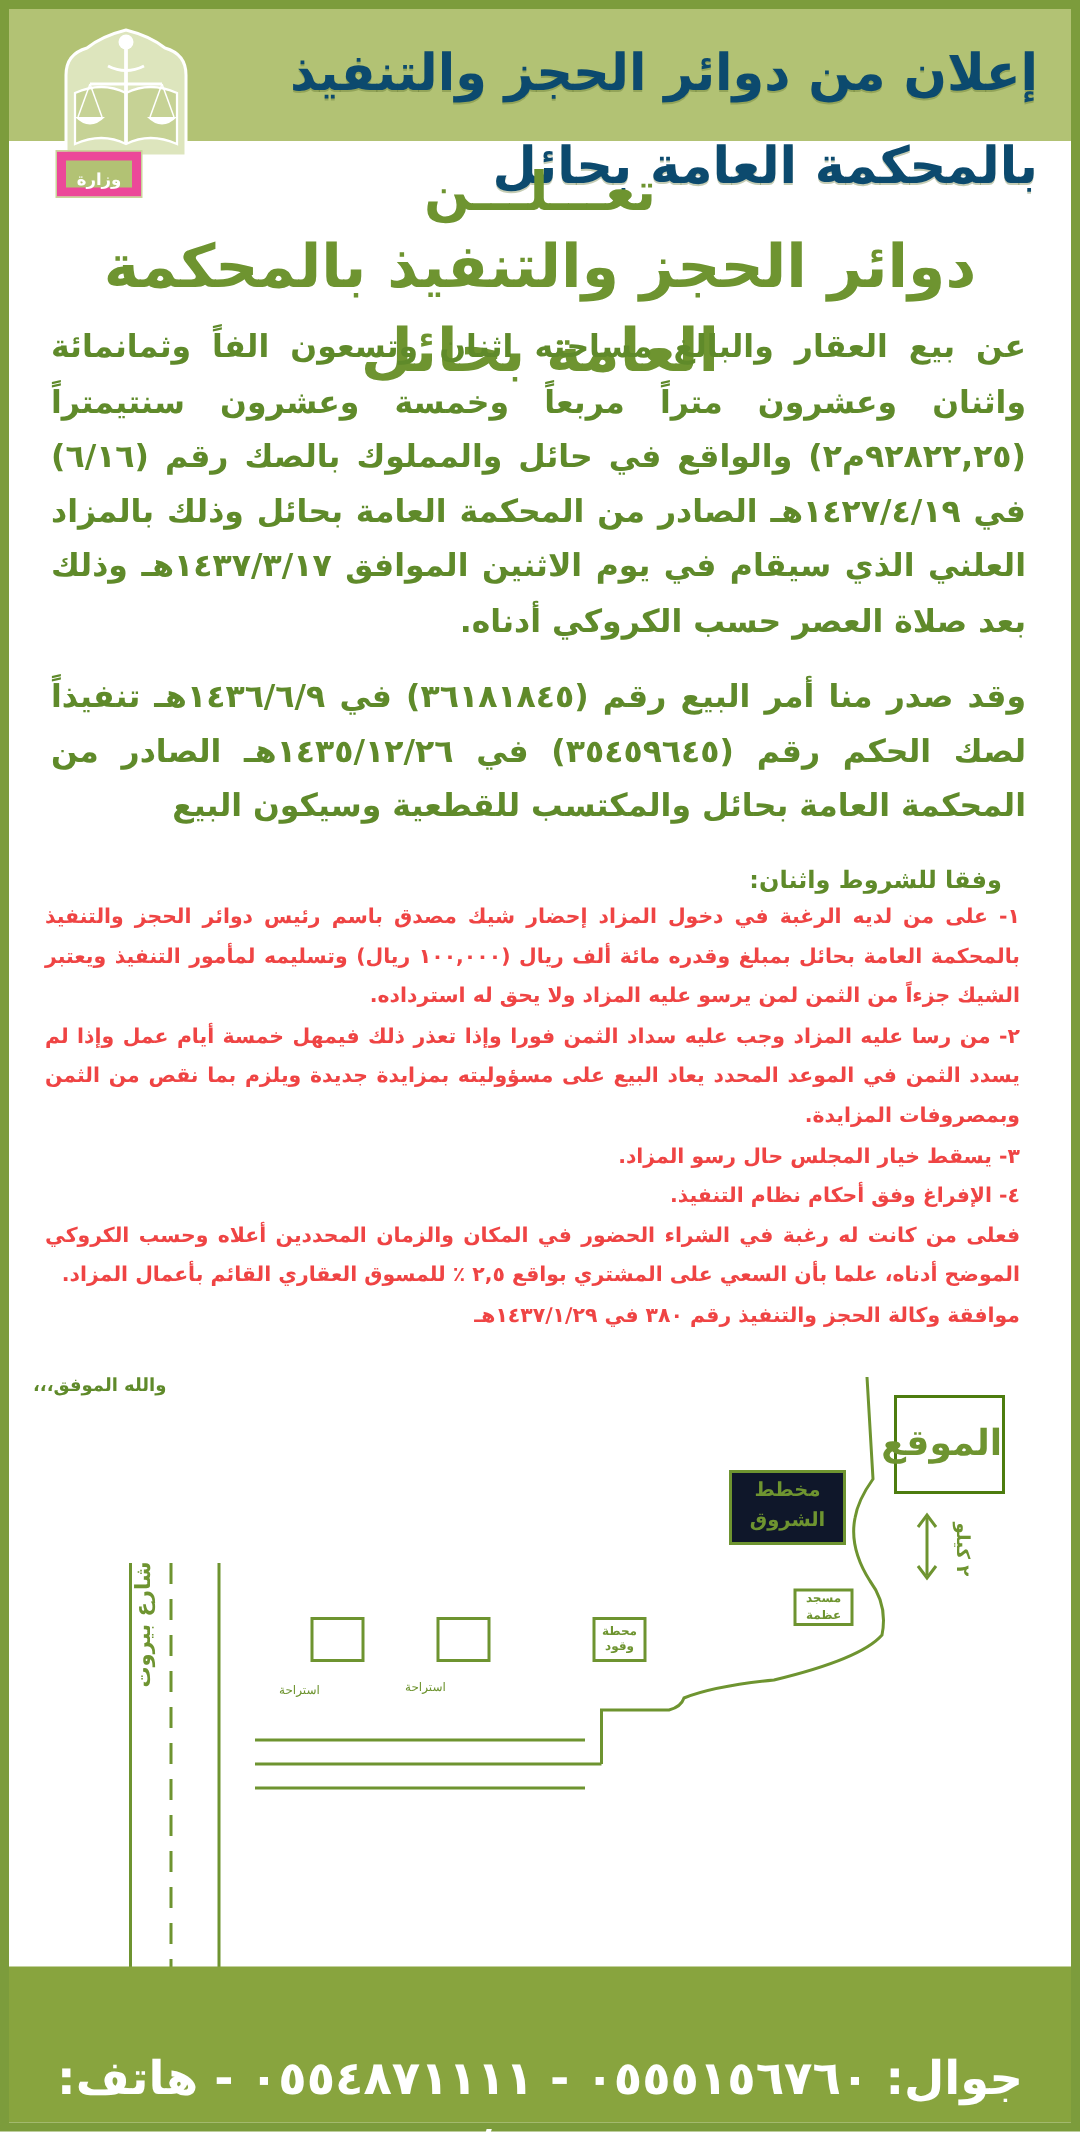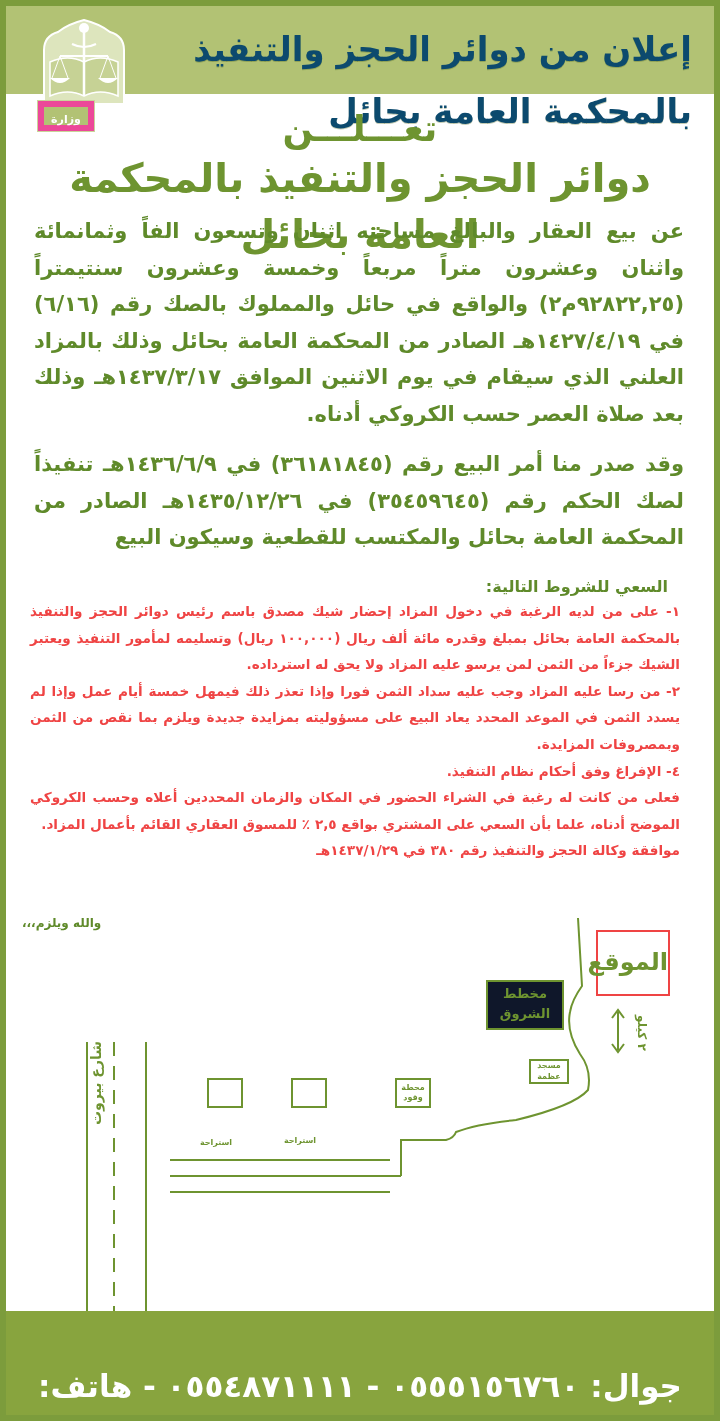--- a/index.html
+++ b/index.html
@@ -79,21 +79,21 @@
   
   .map {
     position: absolute; left: 6px; top: 900px; width: 708px; height: 420px;
   }
   .map svg { position: absolute; left: 0; top: 0; }
   .map-label {
     position: absolute; direction: rtl; color: #6e9430; font-weight: bold; text-align: center;
   }
   .site-box {
     position: absolute; left: 590px; top: 30px; width: 74px; height: 66px;
-    border: 2px solid #ef4444; background: #fff;
+    border: 2px solid #4d7c0f; background: #fff;
   }
   .site-box .map-label { left: 0; right: 0; top: 12px; font-size: 24px; line-height: 36px; }
   .plan-box {
     position: absolute; left: 480px; top: 80px; width: 78px; height: 50px;
     border: 2px solid #6e9430; background: #0f172a;
   }
   .plan-box .map-label { left: 0; right: 0; top: 2px; font-size: 13px; line-height: 20px; }
   .mosque-box {
     position: absolute; left: 523px; top: 159px; width: 40px; height: 25px;
     border: 2px solid #6e9430; background: #fff;
@@ -110,21 +110,21 @@
   }
   .lot {
     position: absolute; width: 36px; height: 30px; border: 2px solid #6e9430; background: #fff;
   }
   .lot-a { left: 201px; top: 178px; }
   .lot-b { left: 285px; top: 178px; }
   .lot-c { left: 389px; top: 178px; }
   .lot-c .map-label, .lot-caption { font-size: 8px; line-height: 10px; }
   .lot-c .map-label { left: 0; right: 0; top: 3px; }
   .lot-caption {
-    position: absolute; direction: rtl; color: #6e9430; font-weight: bold; text-align: center; width: 60px; margin-top: 16px;
+    position: absolute; direction: rtl; color: #6e9430; font-weight: normal; text-align: left; width: 60px;
   }
   .cap-a { left: 180px; top: 222px; }
   .cap-b { left: 264px; top: 220px; }
 
   
   .footer-band {
     position: absolute; left: 6px; top: 1311px; width: 708px; height: 104px;
     background: #88a43e;
   }
   .footer-line1 {
@@ -164,29 +164,30 @@
 <div class="logo-plate">
   <div class="logo-plate-text">وزارة العدل</div>
 </div>
 
 <div class="announces">تعـــلـــن</div>
 <div class="org-title">دوائر الحجز والتنفيذ بالمحكمة العامة بحائل</div>
 
 <div class="body-text p1">عن بيع العقار والبالغ مساحته اثنان وتسعون الفاً وثمانمائة واثنان وعشرون متراً مربعاً وخمسة وعشرون سنتيمتراً (٩٢٨٢٢,٢٥م٢) والواقع في حائل والمملوك بالصك رقم (٦/١٦) في ١٤٢٧/٤/١٩هـ الصادر من المحكمة العامة بحائل وذلك بالمزاد العلني الذي سيقام في يوم الاثنين الموافق ١٤٣٧/٣/١٧هـ وذلك بعد صلاة العصر حسب الكروكي أدناه.</div>
 <div class="body-text p2">وقد صدر منا أمر البيع رقم (٣٦١٨١٨٤٥) في ١٤٣٦/٦/٩هـ تنفيذاً لصك الحكم رقم (٣٥٤٥٩٦٤٥) في ١٤٣٥/١٢/٢٦هـ الصادر من المحكمة العامة بحائل والمكتسب للقطعية وسيكون البيع</div>
 
-<div class="cond-title">السعي للشروط التالية:</div>
+<div class="cond-title">وفقا للشروط واثنان:</div>
 <div class="conditions">
   <span class="item">١- على من لديه الرغبة في دخول المزاد إحضار شيك مصدق باسم رئيس دوائر الحجز والتنفيذ بالمحكمة العامة بحائل بمبلغ وقدره مائة ألف ريال (١٠٠,٠٠٠ ريال) وتسليمه لمأمور التنفيذ ويعتبر الشيك جزءاً من الثمن لمن يرسو عليه المزاد ولا يحق له استرداده.</span>
   <span class="item">٢- من رسا عليه المزاد وجب عليه سداد الثمن فورا وإذا تعذر ذلك فيمهل خمسة أيام عمل وإذا لم يسدد الثمن في الموعد المحدد يعاد البيع على مسؤوليته بمزايدة جديدة ويلزم بما نقص من الثمن وبمصروفات المزايدة.</span>
+  <span class="item">٣- يسقط خيار المجلس حال رسو المزاد.</span>
   <span class="item">٤- الإفراغ وفق أحكام نظام التنفيذ.</span>
   <span class="closing-note">فعلى من كانت له رغبة في الشراء الحضور في المكان والزمان المحددين أعلاه وحسب الكروكي الموضح أدناه، علما بأن السعي على المشتري بواقع ٢,٥ ٪ للمسوق العقاري القائم بأعمال المزاد.</span>
   <span class="approval">موافقة وكالة الحجز والتنفيذ رقم ٣٨٠ في ١٤٣٧/١/٢٩هـ</span>
 </div>
-<div class="farewell">والله ويلزم،،،</div>
+<div class="farewell">والله الموفق،،،</div>
 
 <div class="map">
   <svg width="708" height="420" viewBox="0 0 708 420">
 
     <line x1="81" y1="142" x2="81" y2="420" stroke="#6e9430" stroke-width="2"></line>
     <line x1="108" y1="142" x2="108" y2="420" stroke="#6e9430" stroke-width="2" stroke-dasharray="14,10"></line>
     <line x1="140" y1="142" x2="140" y2="420" stroke="#6e9430" stroke-width="2"></line>
 
     <line x1="164" y1="260" x2="384" y2="260" stroke="#6e9430" stroke-width="2"></line>
     <line x1="164" y1="276" x2="395" y2="276" stroke="#6e9430" stroke-width="2"></line>

